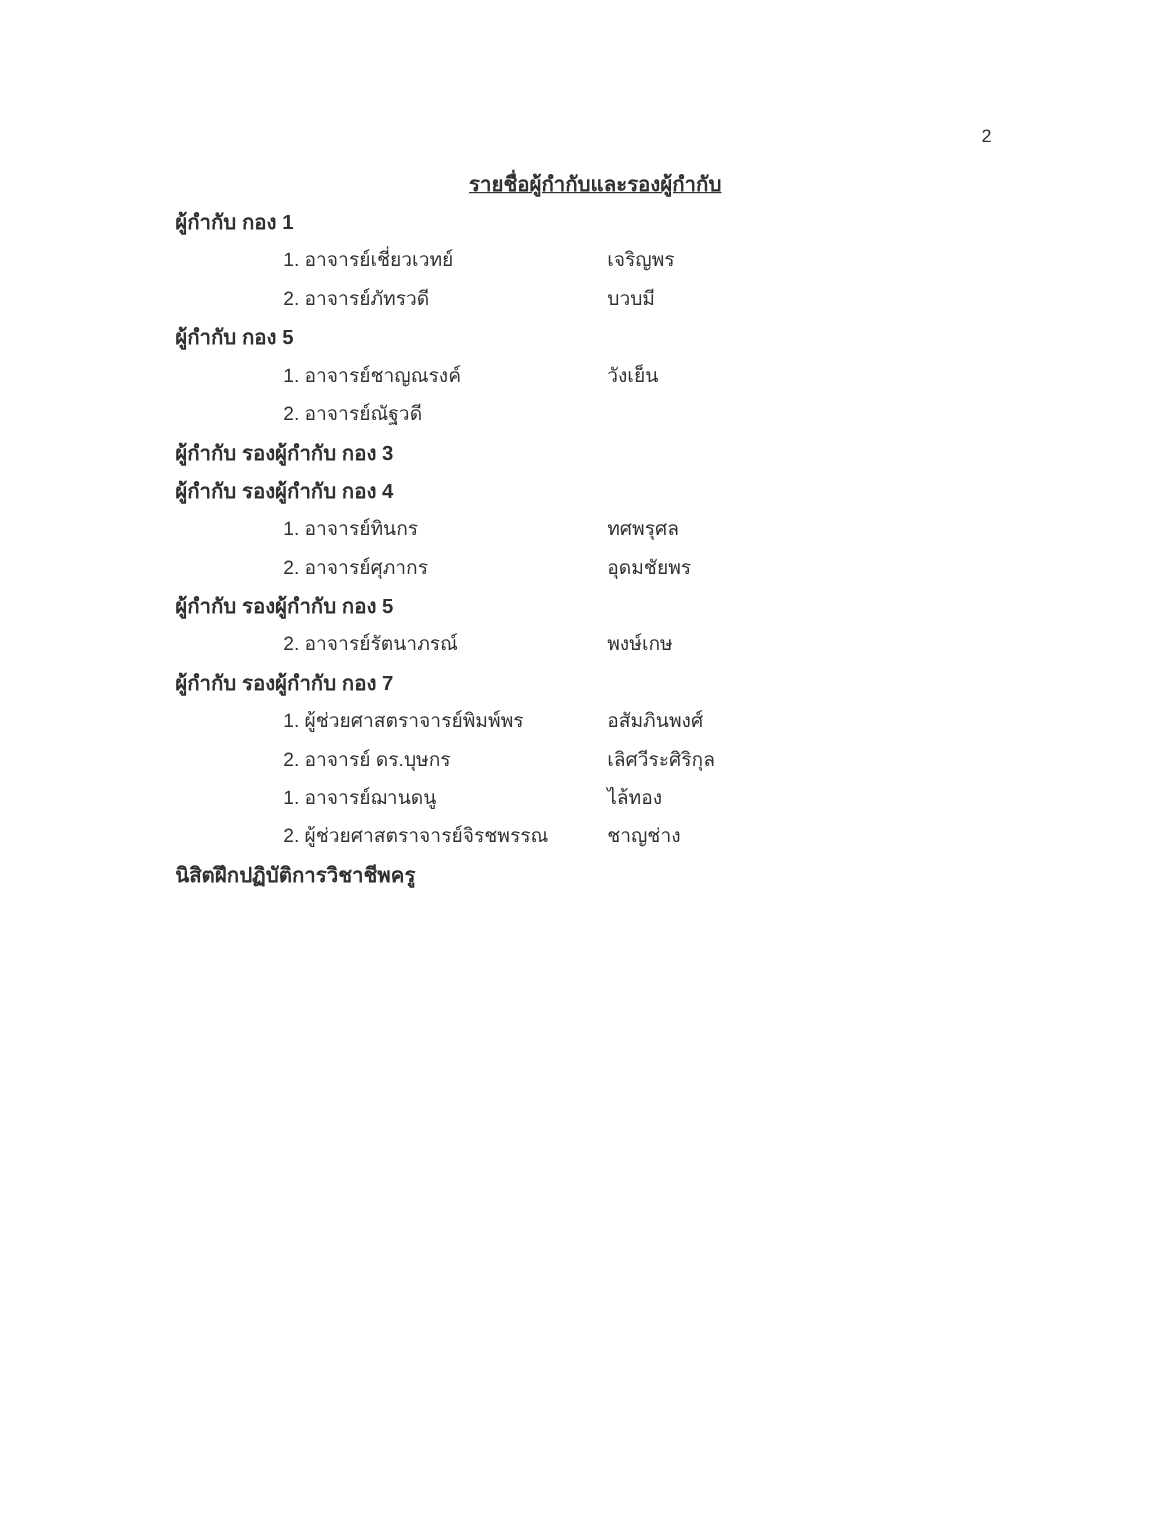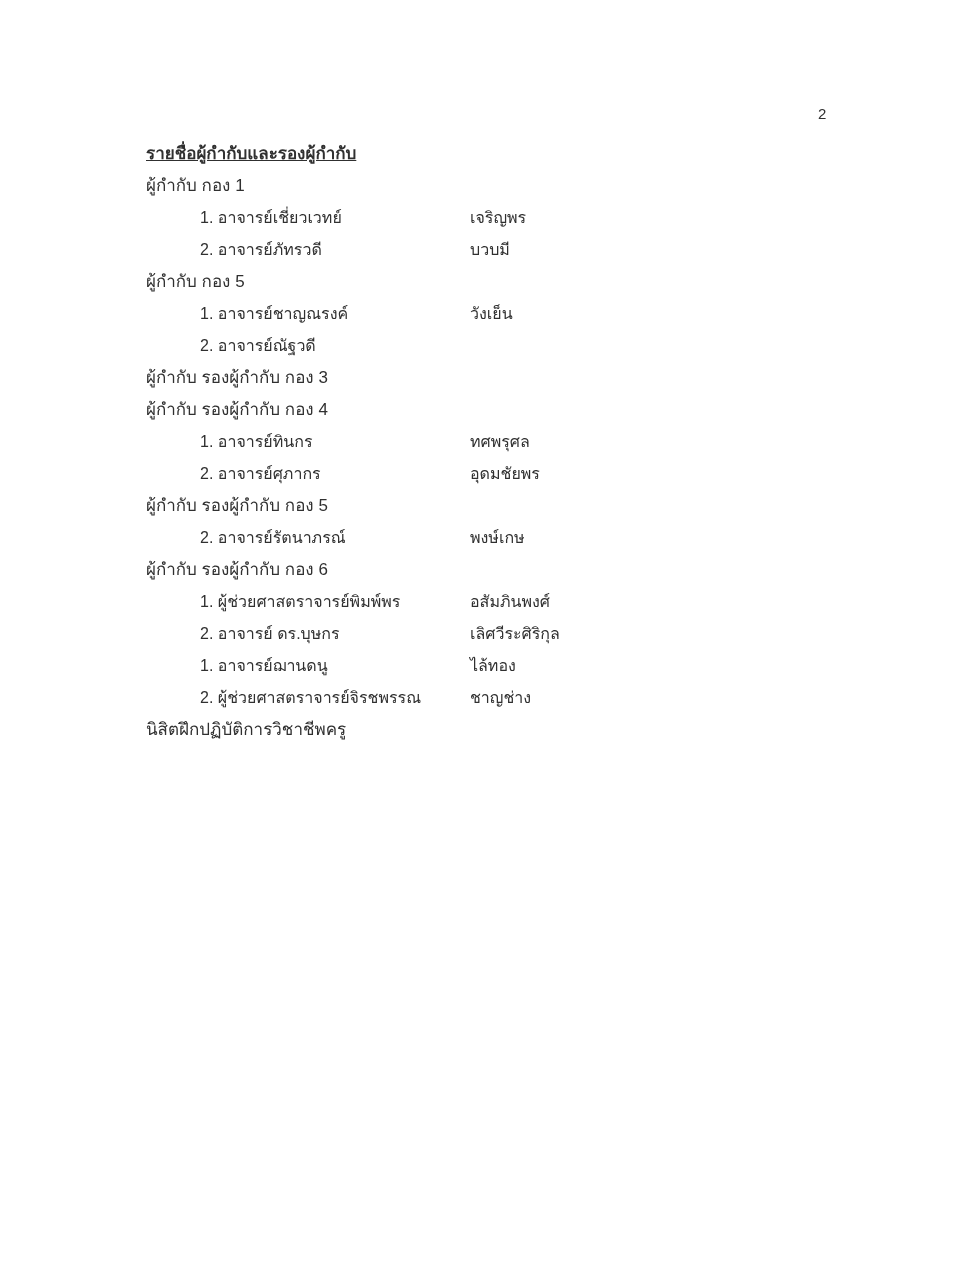--- a/index.html
+++ b/index.html
@@ -27,46 +27,48 @@
     top: 138px;
     width: 700px;
   }
   .doc-title {
     font-size: 17px;
     font-weight: bold;
     text-decoration: underline;
     line-height: 32px;
     height: 32px;
     white-space: nowrap;
+    text-align: center;
   }
   .section-header {
     font-size: 17px;
-    font-weight: normal;
+    font-weight: bold;
     line-height: 32px;
     height: 32px;
     white-space: nowrap;
   }
   .member-row {
     display: flex;
     line-height: 32px;
     height: 32px;
     padding-left: 54px;
     font-size: 16px;
   }
   .member-name {
     width: 270px;
     flex: 0 0 270px;
     white-space: nowrap;
+    margin-left: 36px;
   }
   .member-surname {
     white-space: nowrap;
   }
   .footer-heading {
     font-size: 17px;
-    font-weight: normal;
+    font-weight: bold;
     line-height: 32px;
     height: 32px;
     white-space: nowrap;
   }
 </style>
 </head>
 <body>
 
 <div class="page-number">2</div>
 
@@ -111,21 +113,21 @@
         </div>
       </div>
       <div class="section">
         <div class="section-header">ผู้กำกับ รองผู้กำกับ กอง 5</div>
         <div class="member-row">
           <span class="member-name">2. อาจารย์รัตนาภรณ์</span>
           <span class="member-surname">พงษ์เกษ</span>
         </div>
       </div>
       <div class="section">
-        <div class="section-header">ผู้กำกับ รองผู้กำกับ กอง 6</div>
+        <div class="section-header">ผู้กำกับ รองผู้กำกับ กอง 7</div>
         <div class="member-row">
           <span class="member-name">1. ผู้ช่วยศาสตราจารย์พิมพ์พร</span>
           <span class="member-surname">อสัมภินพงศ์</span>
         </div>
         <div class="member-row">
           <span class="member-name">2. อาจารย์ ดร.บุษกร</span>
           <span class="member-surname">เลิศวีระศิริกุล</span>
         </div>
       </div>
       <div class="section">

